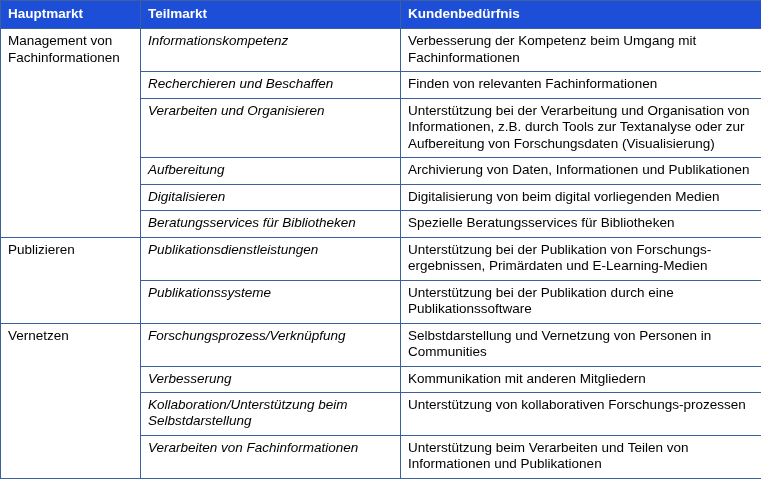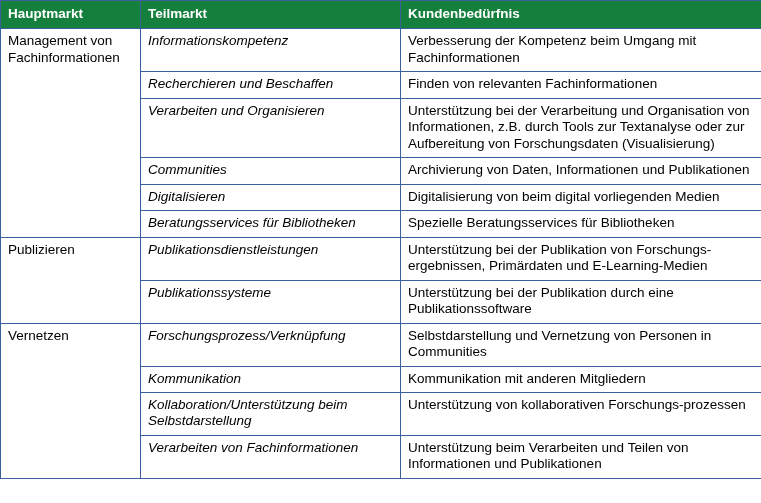--- a/index.html
+++ b/index.html
@@ -26,21 +26,21 @@
   }
   table.market-table th,
   table.market-table td {
     border: 1px solid #3c5f9e;
     padding: 4px 7px 5px 7px;
     vertical-align: top;
     text-align: left;
     line-height: 1.22;
   }
   table.market-table thead th {
-    background: #15803d;
+    background: #1d4ed8;
     color: #ffffff;
     font-weight: bold;
     border-color: #3c5f9e;
     padding-top: 5px;
     padding-bottom: 6px;
   }
   col.c1 { width: 140px; }
   col.c2 { width: 260px; }
   col.c3 { width: 361px; }
 
@@ -81,21 +81,21 @@
       </tr>
       <tr>
         <td class="col-teil">Recherchieren und Beschaffen</td>
         <td class="col-kunde">Finden von relevanten Fachinformationen</td>
       </tr>
       <tr>
         <td class="col-teil">Verarbeiten und Organisieren</td>
         <td class="col-kunde">Unterstützung bei der Verarbeitung und Organisation von Informationen, z.B. durch Tools zur Textanalyse oder zur Aufbereitung von Forschungsdaten (Visualisierung)</td>
       </tr>
       <tr>
-        <td class="col-teil">Communities</td>
+        <td class="col-teil">Aufbereitung</td>
         <td class="col-kunde">Archivierung von Daten, Informationen und Publikationen</td>
       </tr>
       <tr>
         <td class="col-teil">Digitalisieren</td>
         <td class="col-kunde">Digitalisierung von beim digital vorliegenden Medien</td>
       </tr>
       <tr>
         <td class="col-teil">Beratungsservices für Bibliotheken</td>
         <td class="col-kunde">Spezielle Beratungsservices für Bibliotheken</td>
       </tr>
@@ -109,21 +109,21 @@
         <td class="col-teil">Publikationssysteme</td>
         <td class="col-kunde">Unterstützung bei der Publikation durch eine Publikationssoftware</td>
       </tr>
 
       <tr>
         <td class="col-haupt" rowspan="4">Vernetzen</td>
         <td class="col-teil">Forschungsprozess/Verknüpfung</td>
         <td class="col-kunde">Selbstdarstellung und Vernetzung von Personen in Communities</td>
       </tr>
       <tr>
-        <td class="col-teil">Kommunikation</td>
+        <td class="col-teil">Verbesserung</td>
         <td class="col-kunde">Kommunikation mit anderen Mitgliedern</td>
       </tr>
       <tr>
         <td class="col-teil">Kollaboration/Unterstützung beim Selbstdarstellung</td>
         <td class="col-kunde">Unterstützung von kollaborativen Forschungs-prozessen</td>
       </tr>
       <tr>
         <td class="col-teil">Verarbeiten von Fachinformationen</td>
         <td class="col-kunde">Unterstützung beim Verarbeiten und Teilen von Informationen und Publikationen</td>
       </tr>

